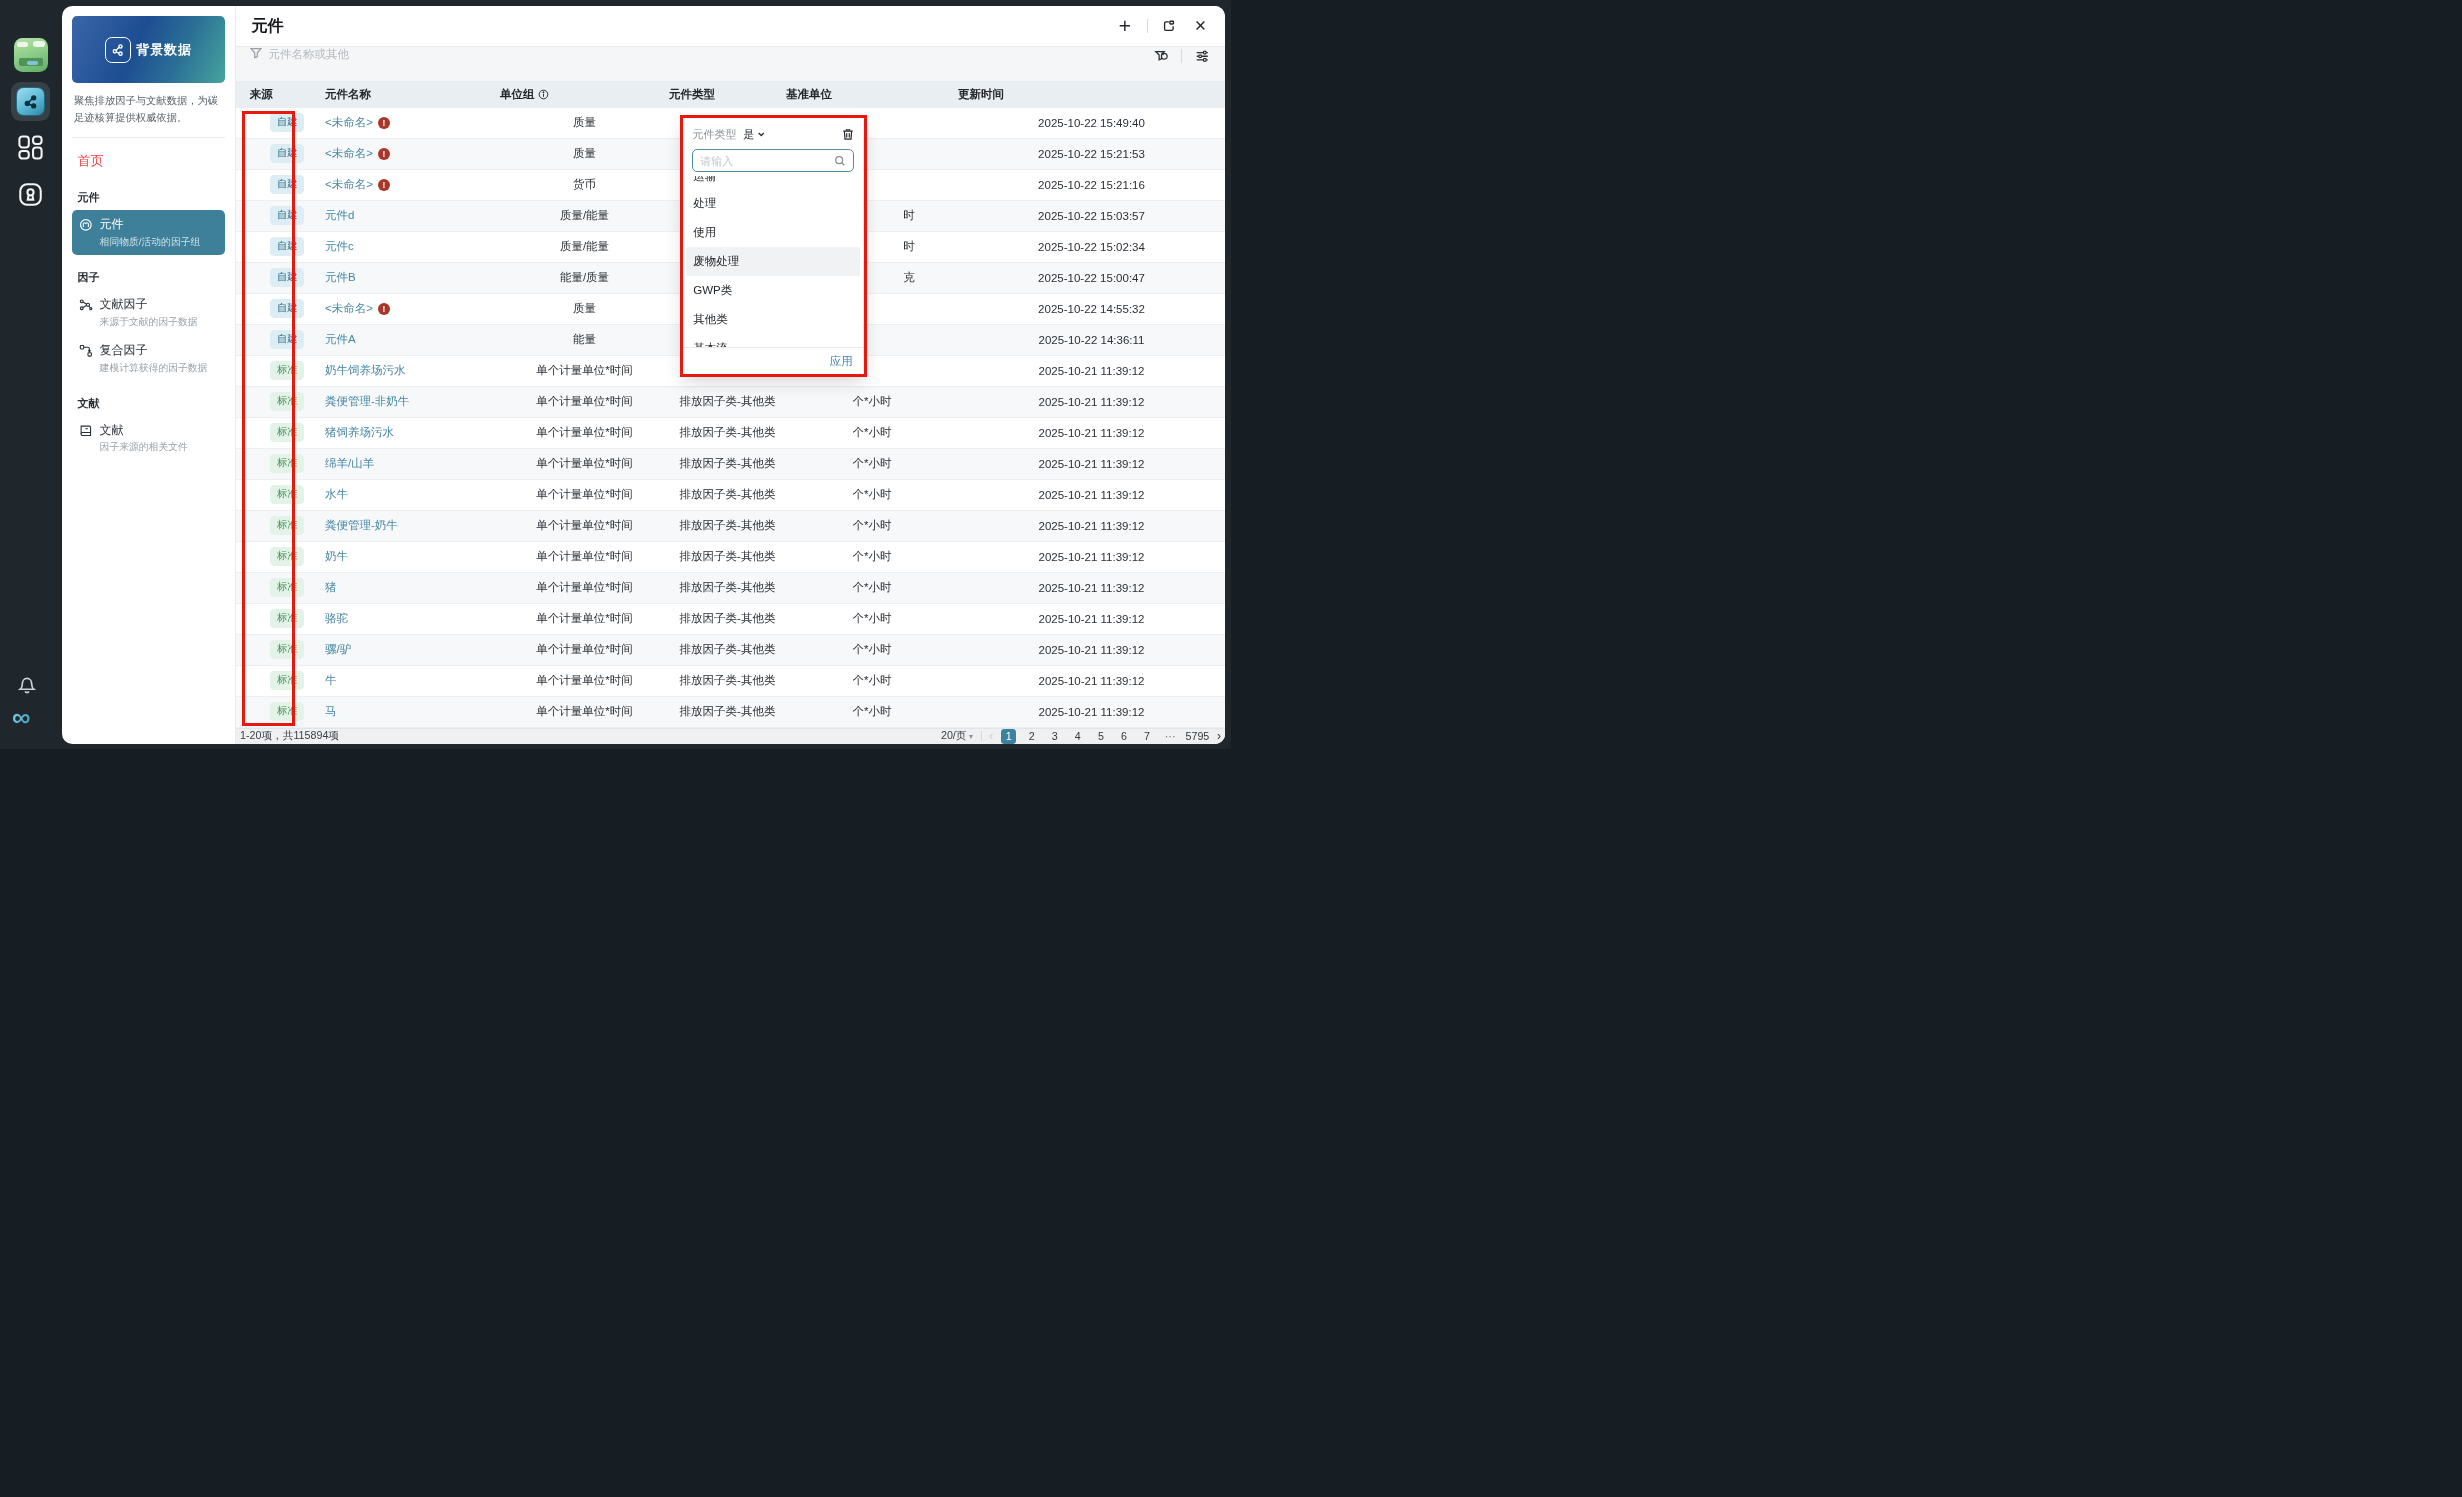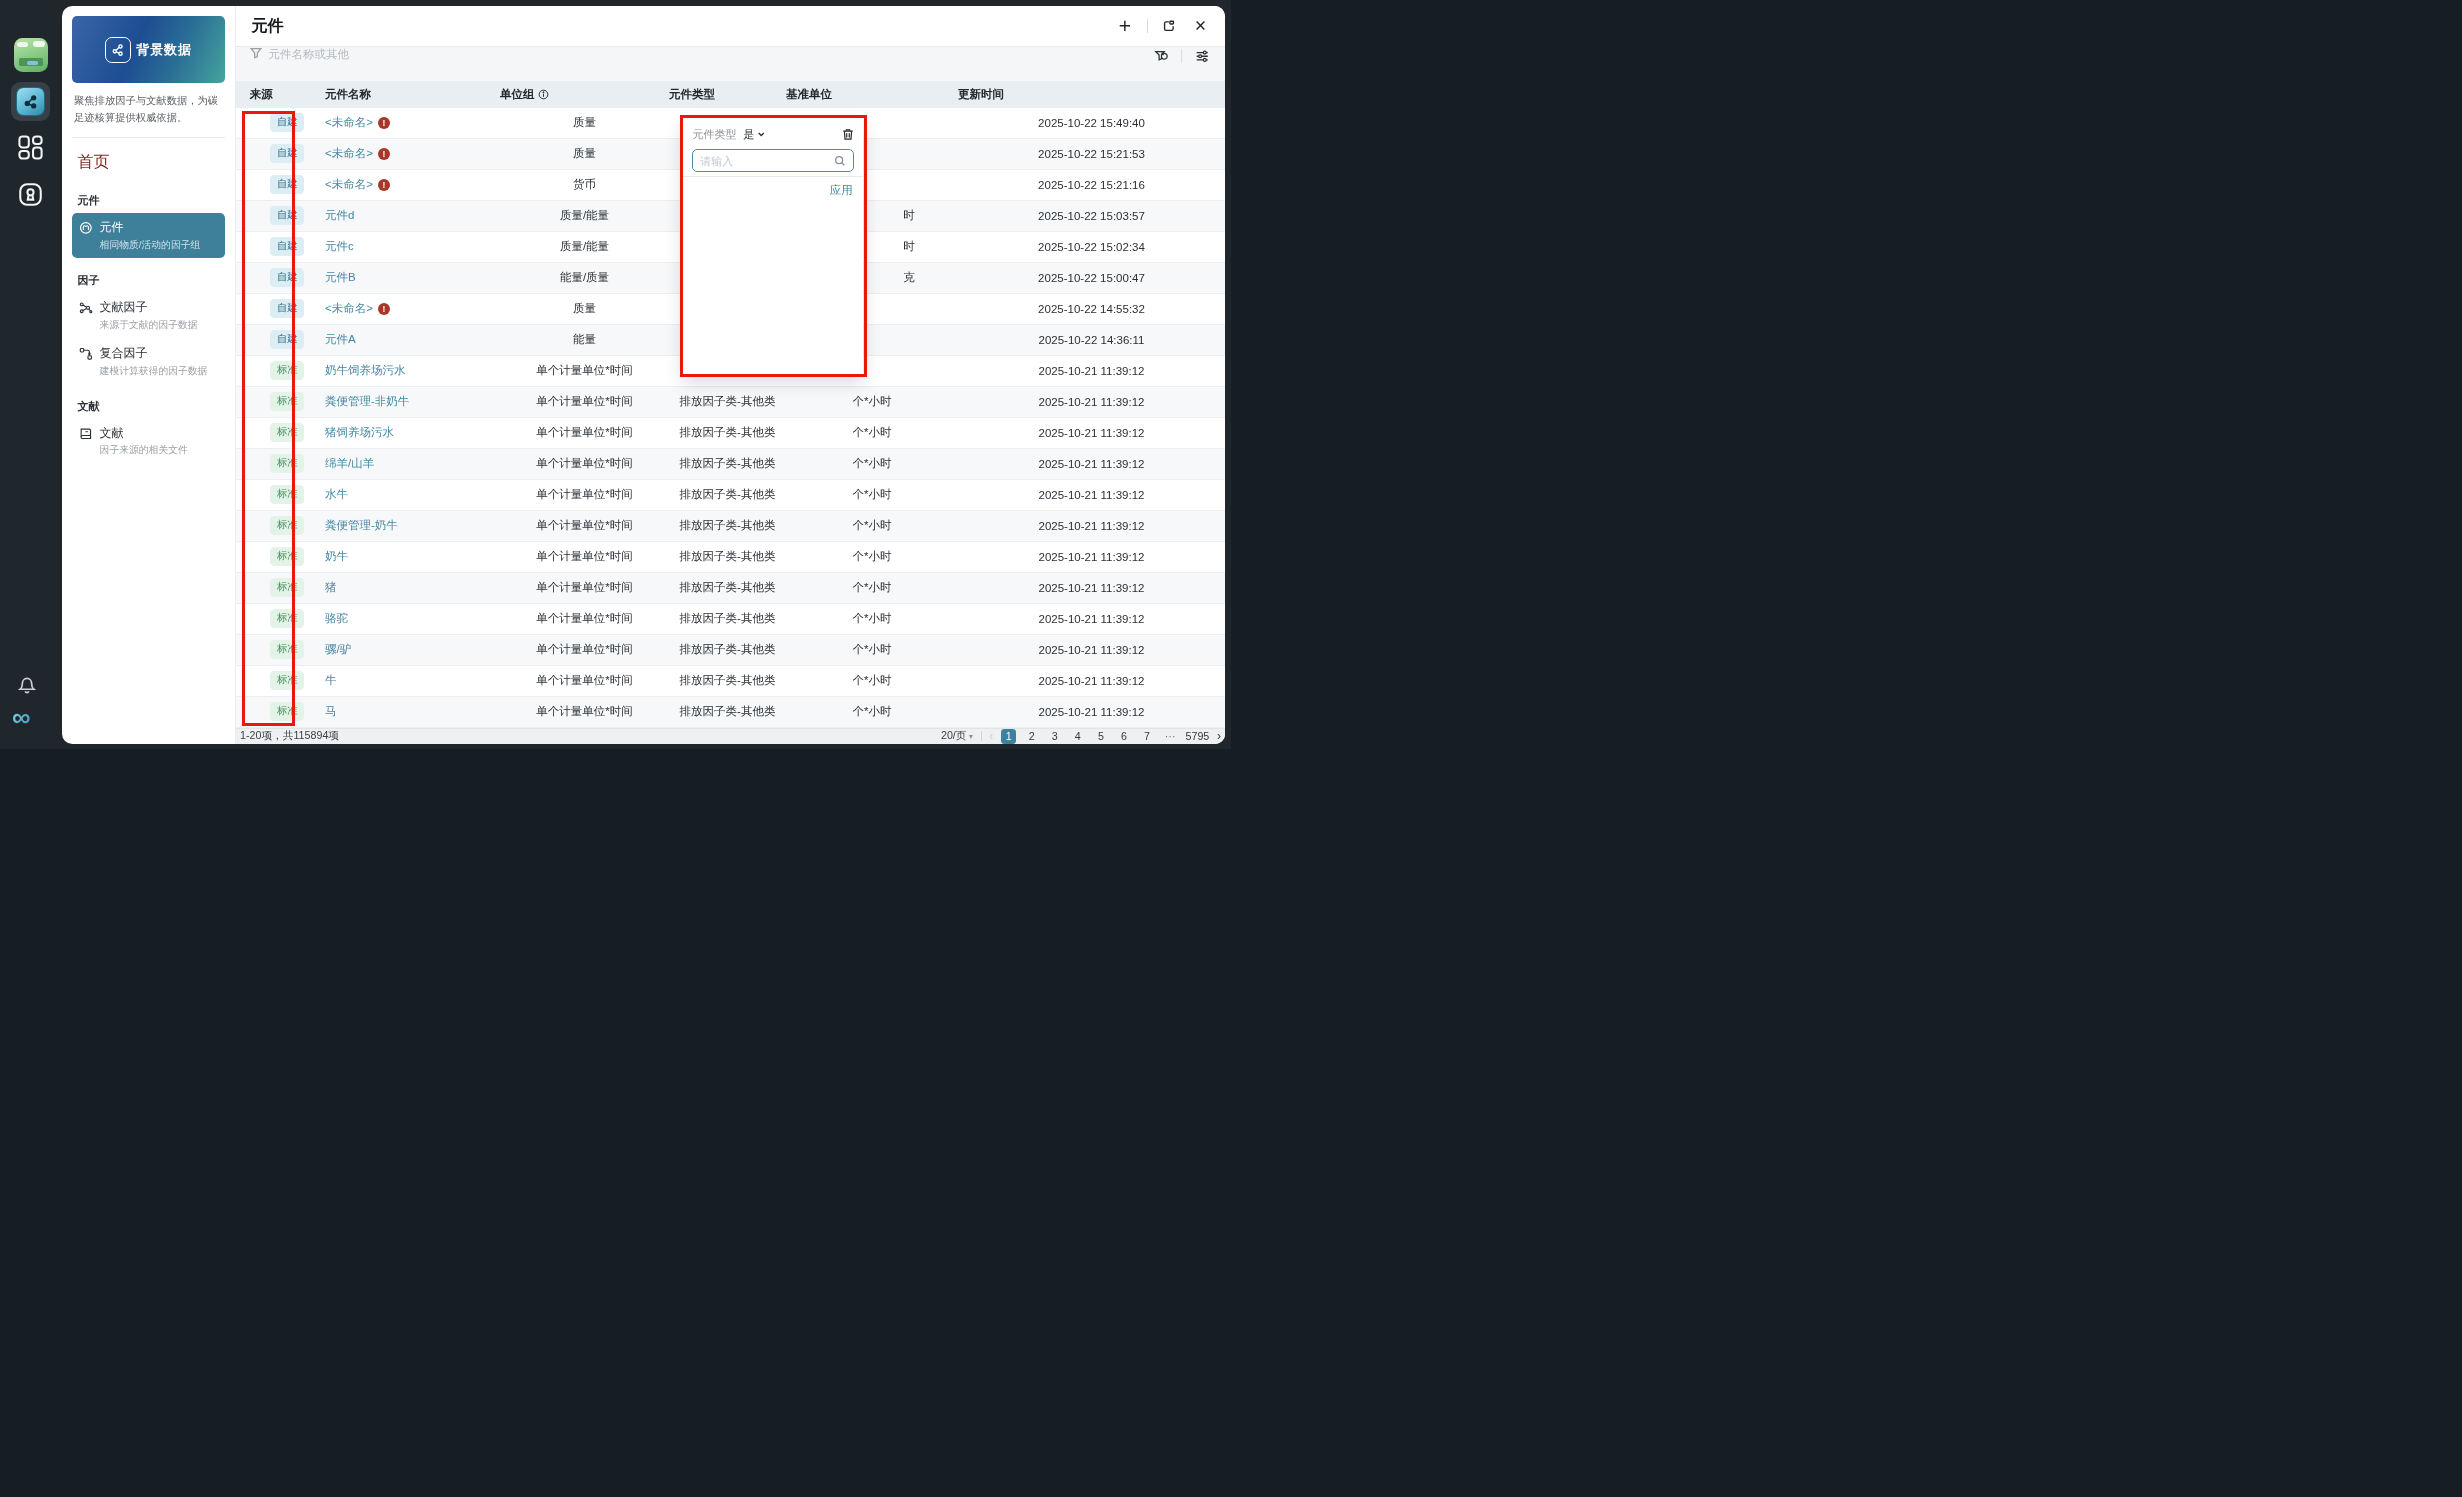--- a/index.html
+++ b/index.html
@@ -25,21 +25,21 @@
   .card { position:absolute; left:62px; top:6px; width:1163px; height:738px; background:#fff; border-radius:10.3px; overflow:hidden; display:flex; }
 
   
   .sidebar { width:174px; min-width:174px; border-right:0.9px solid #ececee; padding:10.3px; position:relative; }
   .promo { height:67px; border-radius:5.1px; display:flex; flex-direction:row; align-items:center; justify-content:center; gap:5.1px;
            background:linear-gradient(115deg,#3a66a8 0%,#1d4d92 42%,#2a6e96 68%,#46a49d 100%); }
   .promo-ic { width:26px; height:26px; border-radius:6.8px; border:1.7px solid #fff; display:flex; align-items:center; justify-content:center; color:#fff; }
   .promo-t { color:#fff; font-size:13px; font-weight:700; letter-spacing:0.9px; }
   .blurb { margin:8.5px 1.7px 0; font-size:10.3px; line-height:1.7; color:#5a6066; }
   .side-div { height:0.9px; background:#e8eaec; margin:10.3px 0 3.4px; }
-  .home-item { padding:10.3px 5.1px 5.1px; font-size:16px; color:#7f1d1d; cursor:default; }
+  .home-item { padding:10.3px 5.1px 5.1px; font-size:13px; color:#ef4444; cursor:default; }
   .sec-label { margin-top:12px; padding:3.4px 5.1px; font-size:11px; font-weight:700; color:#2b3036; }
   .side-item { margin-top:1.7px; padding:6px 6.8px; border-radius:5.1px; }
   .side-item .row1 { display:flex; align-items:center; gap:6.8px; font-size:12px; color:#2b3036; }
   .side-item .row2 { margin:2.6px 0 0 20.5px; font-size:9.8px; color:#9aa0a6; line-height:1.3; }
   .side-item.active { background:#3e7f9a; }
   .side-item.active .row1 { color:#fff; }
   .side-item.active .row2 { color:#cfe2ea; }
   .s-ic { color:#2b3036; display:flex; } .side-item.active .s-ic { color:#fff; }
 
   
@@ -552,20 +552,29 @@
         </div>
         <div class="dd-search">
           <input placeholder="请输入" style="">
           <span class="mag">
             <svg width="12" height="12" viewBox="0 0 14 14" fill="none" stroke="#8a9096" stroke-width="1.5">
                 <circle cx="6" cy="6" r="4"></circle>
                 <path d="M9 9 L12 12"></path>
               </svg>
           </span>
         </div>
+        <div class="dd-list" id="dd-list">
+            <div class="dd-item clip-top"><span>运输</span></div>
+            <div class="dd-item"><span>处理</span></div>
+            <div class="dd-item"><span>使用</span></div>
+            <div class="dd-item hover"><span>废物处理</span></div>
+            <div class="dd-item"><span>GWP类</span></div>
+            <div class="dd-item"><span>其他类</span></div>
+            <div class="dd-item clip-bottom"><span>基本流</span></div>
+          </div>
         <div class="dd-foot">
           <span class="apply">应用</span>
         </div>
       </div>
 
       <div class="red-rect rect-source"></div>
       <div class="red-rect rect-dd"></div>
     </div>
   </div>
 </div>

